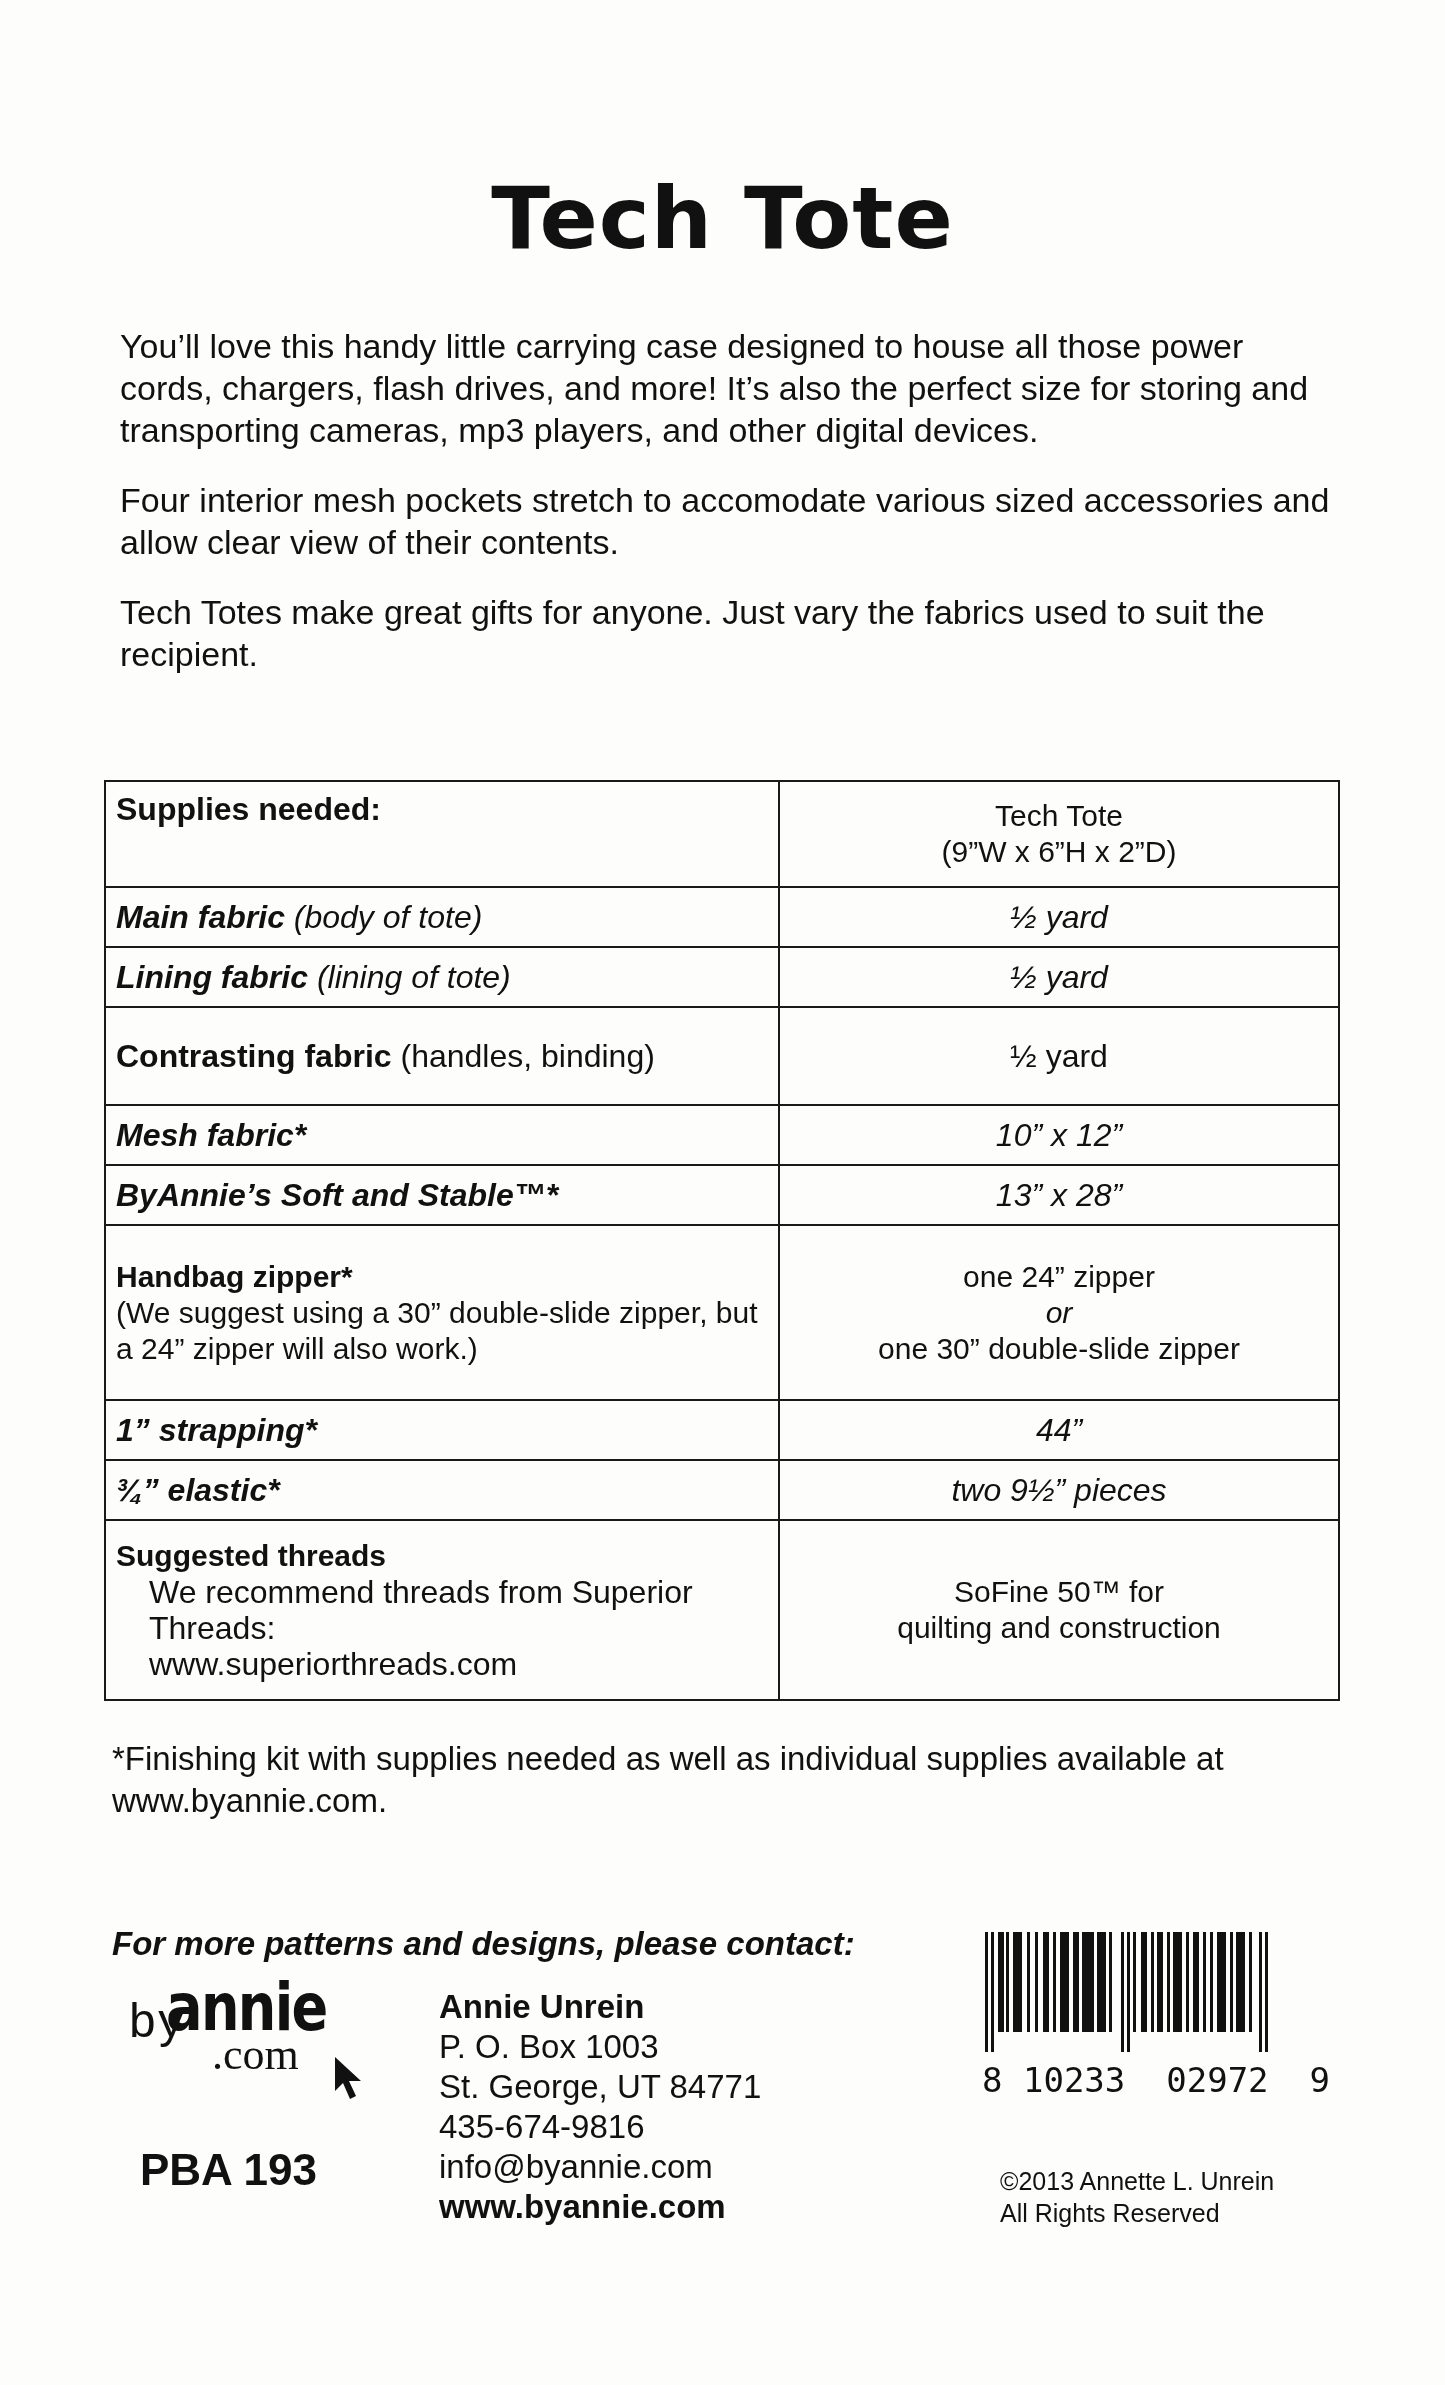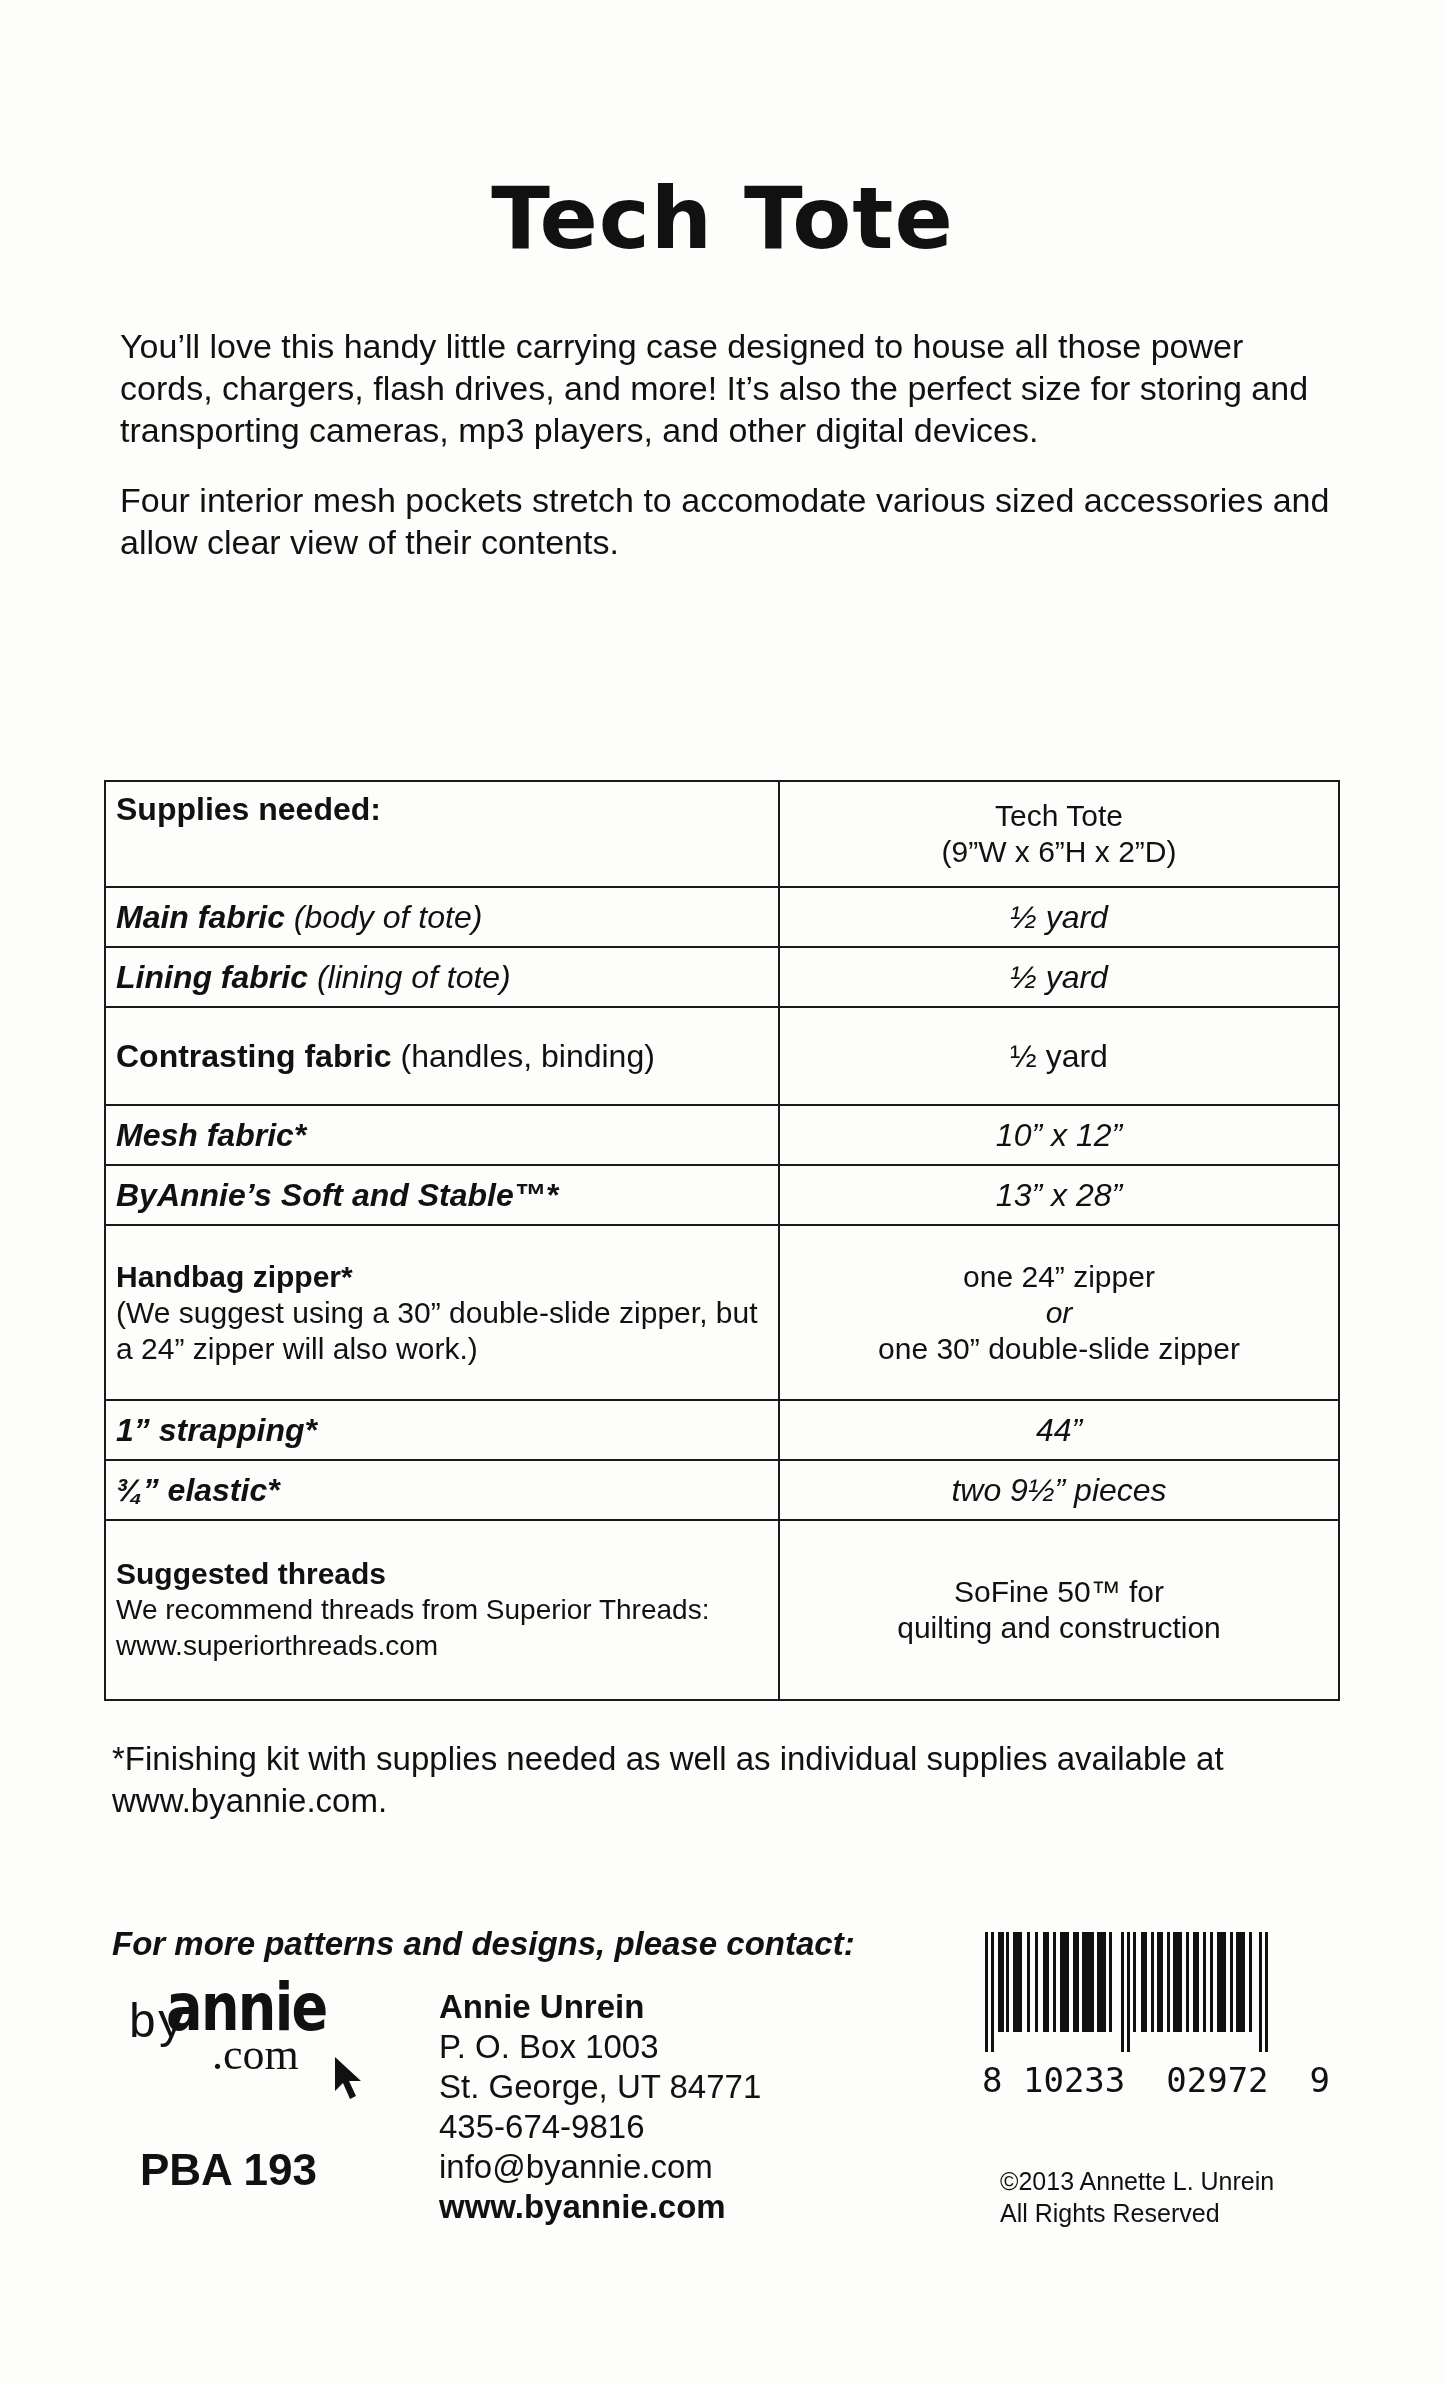--- a/index.html
+++ b/index.html
@@ -31,21 +31,21 @@
   }
   .supplies td {
     border: 2px solid #1a1a1a;
     vertical-align: middle;
     padding: 0 10px;
   }
   .supplies td.item { width: 652px; line-height: 38px; }
   .supplies td.qty { text-align: center; line-height: 38px; }
   .supplies .b { font-weight: bold; }
   .supplies .sub { font-size: 30px; line-height: 36px; display: block; }
-  .supplies .small { font-size: 28px; line-height: 36px; display: block; }
+  .supplies .small { font-size: 32px; line-height: 36px; display: block; margin-left: 33px; }
   .supplies em { font-style: italic; }
   .supplies tr.h-head td { height: 96px; }
   .supplies tr.h-head td.item { vertical-align: top; padding-top: 8px; }
   .supplies tr.h1 td { height: 58px; font-style: italic; }
   .supplies tr.h2 td { height: 96px; margin-left: 19px; }
   .supplies tr.h3 td { height: 173px; }
   .supplies tr.h4 td { height: 178px; }
   .footnote {
     position: absolute; left: 112px; width: 1240px; top: 1738px;
     font-size: 33px; line-height: 42px;
@@ -94,20 +94,21 @@
   }
 </style>
 </head>
 <body>
 
 <div class="title">Tech Tote</div>
 
 <div class="intro">
   <p>You’ll love this handy little carrying case designed to house all those power cords, chargers, flash drives, and more! It’s also the perfect size for storing and transporting cameras, mp3 players, and other digital devices.</p>
   <p>Four interior mesh pockets stretch to accomodate various sized accessories and allow clear view of their contents.</p>
+  <p>Tech Totes make great gifts for anyone.  Just vary the fabrics used to suit the recipient.</p>
 </div>
 
 <table class="supplies">
   <tbody>
       <tr class="h-head">
     <td class="item"><span class="b">Supplies needed:</span></td>
     <td class="qty">
       <span class="sub">Tech Tote</span>
       <span class="sub">(9”W x 6”H x 2”D)</span>
     </td>

